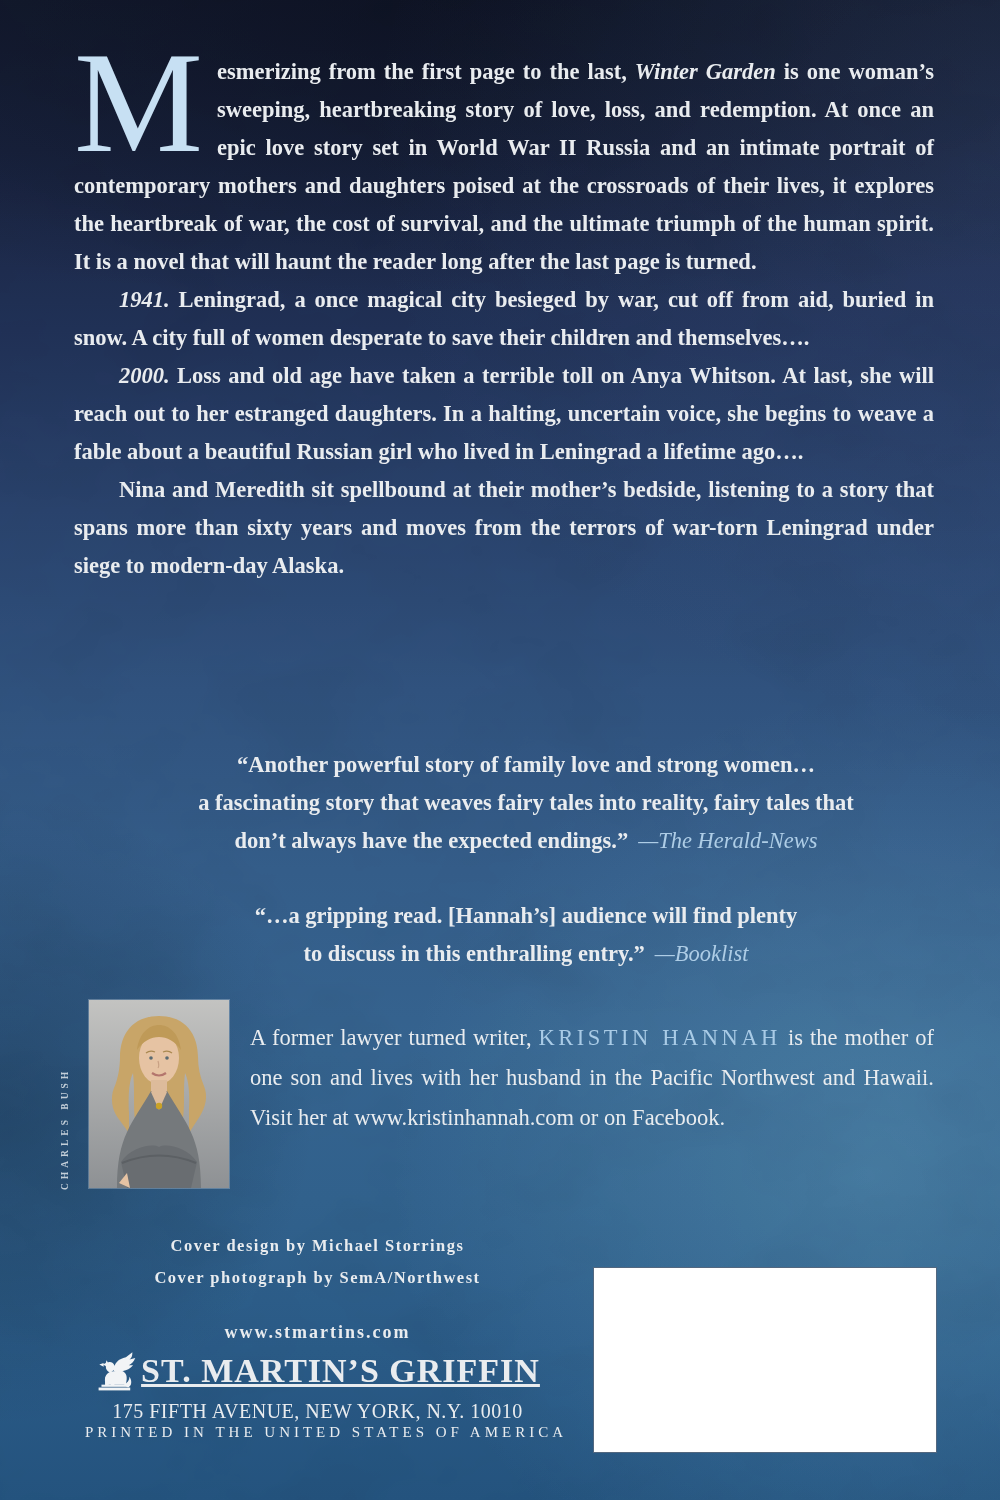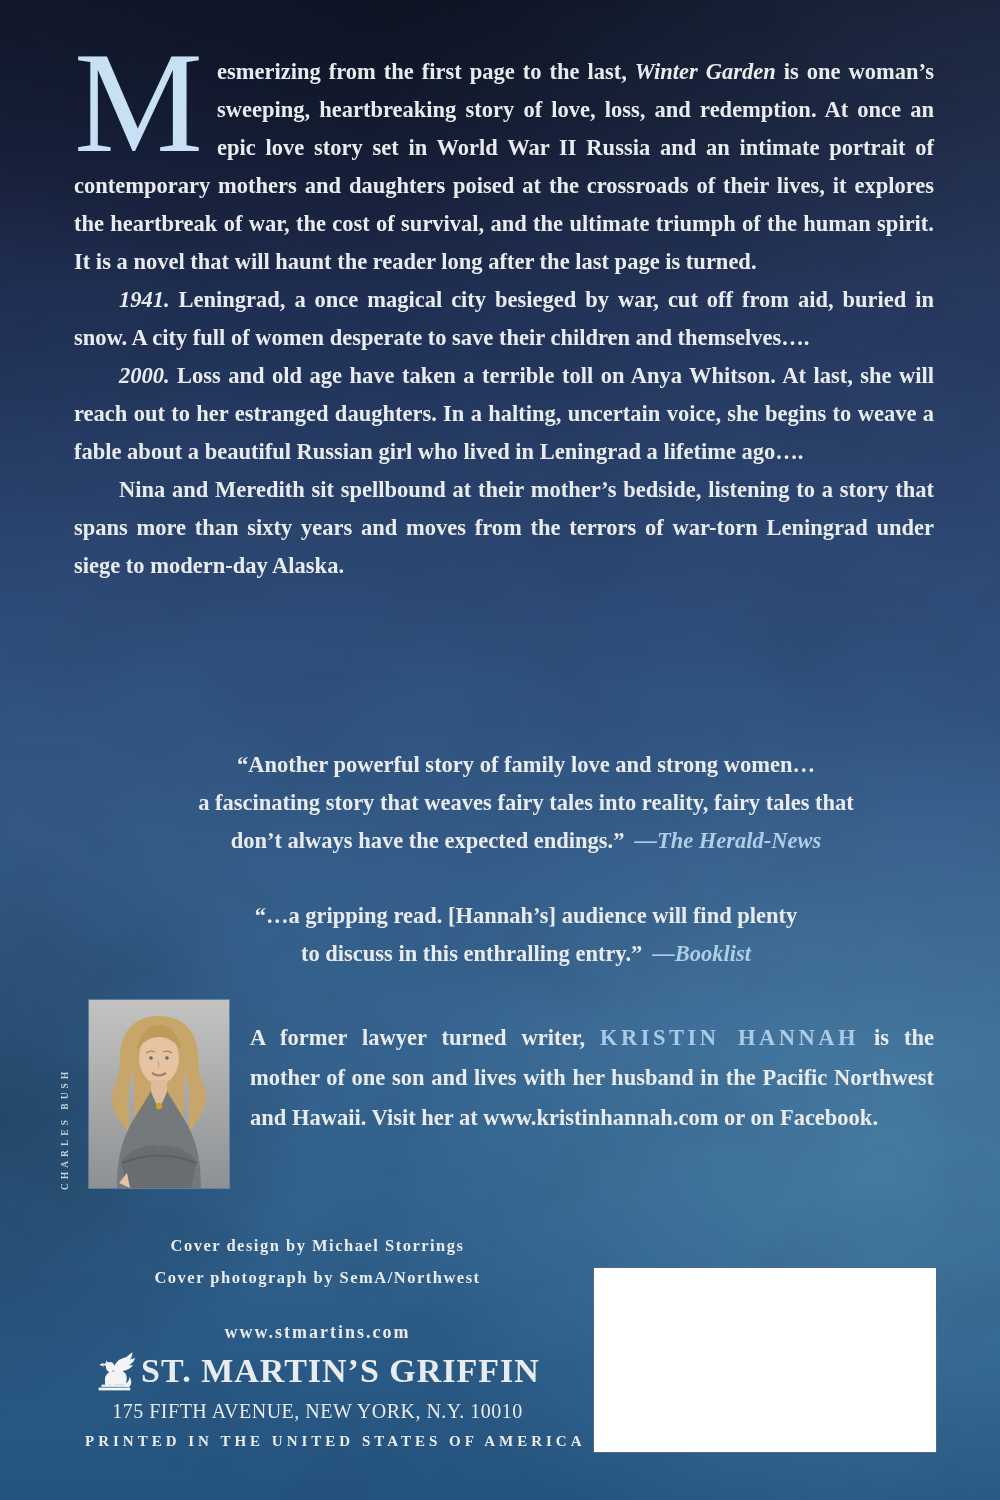--- a/index.html
+++ b/index.html
@@ -24,49 +24,49 @@
   .synopsis p.ind { text-indent:45px; }
   .dropcap { float:left; font-size:145px; line-height:98px; height:98px;
     margin:0 14px 0 0; color:#c7e0f3; font-weight:400; }
   .it { font-style:italic; }
 
   
   .quote { position:absolute; left:96px; width:860px; text-align:center;
     font-size:22.5px; line-height:38px; font-weight:700; }
   .quote1 { top:746px; }
   .quote2 { top:897px; }
-  .attr { font-style:italic; color:#aecde6; margin-left:10px; font-weight:700; }
+  .attr { font-style:italic; color:#aecde6; margin-left:10px; font-weight:400; }
 
   
   .photo-credit { position:absolute; left:56px; top:1054px; height:136px; width:18px;
     writing-mode:vertical-rl; transform:rotate(180deg);
     font-size:9.5px; font-weight:700; letter-spacing:4px; color:#c4cfd9;
     display:flex; align-items:center; }
   .photo { position:absolute; left:89px; top:1000px; width:140px; height:188px;
     box-shadow:0 0 0 1px rgba(255,255,255,0.25); }
   .photo svg { display:block; }
   .bio { position:absolute; left:250px; top:1018px; width:684px; margin:0;
-    font-size:22.5px; line-height:40px; font-weight:700; text-align:justify; }
+    font-size:22.5px; line-height:40px; font-weight:400; text-align:justify; }
   .author-name { color:#a9cbe6; letter-spacing:3.5px; }
 
   
   .credits { position:absolute; left:85px; top:1230px; width:465px;
     text-align:center; font-size:16.5px; font-weight:700;
     letter-spacing:1.5px; line-height:32px; }
 
   
   .publisher { position:absolute; left:85px; top:1322px; width:465px; text-align:center; }
   .pub-web { font-size:18px; font-weight:700; letter-spacing:2px; line-height:20px; }
   .imprint-row { display:flex; align-items:center; justify-content:center;
-    margin-top:6px; height:46px; }
+    margin-top:6px; height:46px;text-decoration:underline; }
   .imprint { font-size:34px; font-weight:700; letter-spacing:1px; white-space:nowrap; }
   .logo { width:46px; height:46px; flex:0 0 auto; }
   .pub-addr { font-size:20px; font-weight:400; letter-spacing:0.5px; margin-top:6px;
     white-space:nowrap; }
-  .pub-printed { font-size:15px; font-weight:700; letter-spacing:4px; margin-top:10px;
+  .pub-printed { font-size:15px; font-weight:400; letter-spacing:4px; margin-top:1px;
     white-space:nowrap; }
 
   
   .barcode-box { position:absolute; left:593px; top:1267px; width:344px; height:186px;
     background:#ffffff; border:1px solid #52677f; box-sizing:border-box; }
 </style>
 </head>
 <body>
 
 <div class="page">

